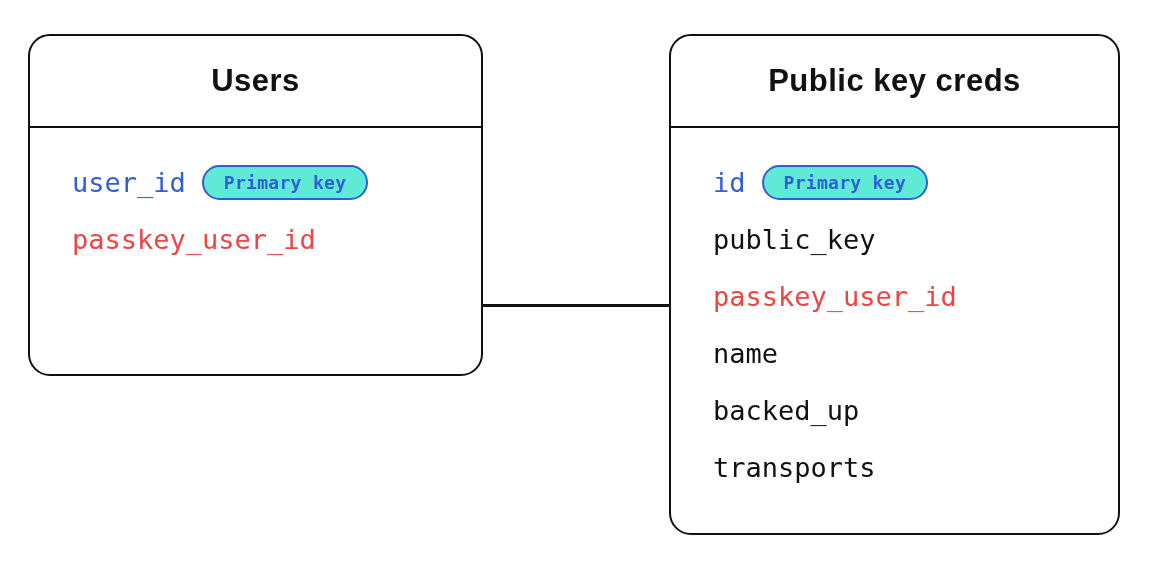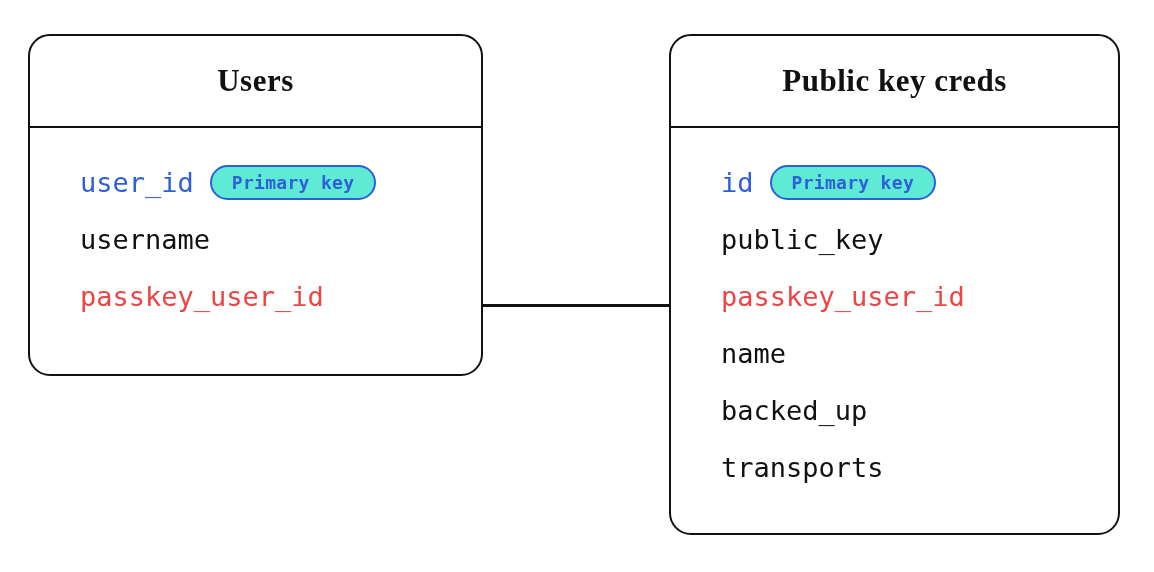--- a/index.html
+++ b/index.html
@@ -37,32 +37,31 @@
   .entity-header {
     box-sizing: border-box;
     height: 92px;
     display: flex;
     align-items: center;
     justify-content: center;
     border-bottom: 2px solid #111111;
   }
 
   .entity-title {
-    font-family: Liberation Serif, serif;
+    font-family: Liberation Sans, sans-serif;
     font-weight: 700;
     font-size: 31px;
     letter-spacing: 0.5px;
     color: #111111;
     white-space: nowrap;
   }
 
   .entity-body {
     box-sizing: border-box;
     padding: 26px 0 26px 0;
-    margin-left: 8px;
   }
 
   .attr-row {
     box-sizing: border-box;
     height: 57px;
     display: flex;
     align-items: center;
     padding-left: 42px;
     padding-right: 20px;
     gap: 16px;
@@ -137,23 +136,20 @@
     </div>
     <div class="entity-body">
 
       <div class="attr-row">
         <span class="attr-name key">user_id</span>
         <span class="pk-badge">
           <span class="pk-badge-label">Primary key</span>
         </span>
       </div>
 
-      <div class="attr-row">
-        <span class="attr-name plain">username</span>
-      </div>
 
       <div class="attr-row">
         <span class="attr-name fk">passkey_user_id</span>
       </div>
 
     </div>
   </div>
 
   <div class="connector" id="relationship-connector"></div>
 

